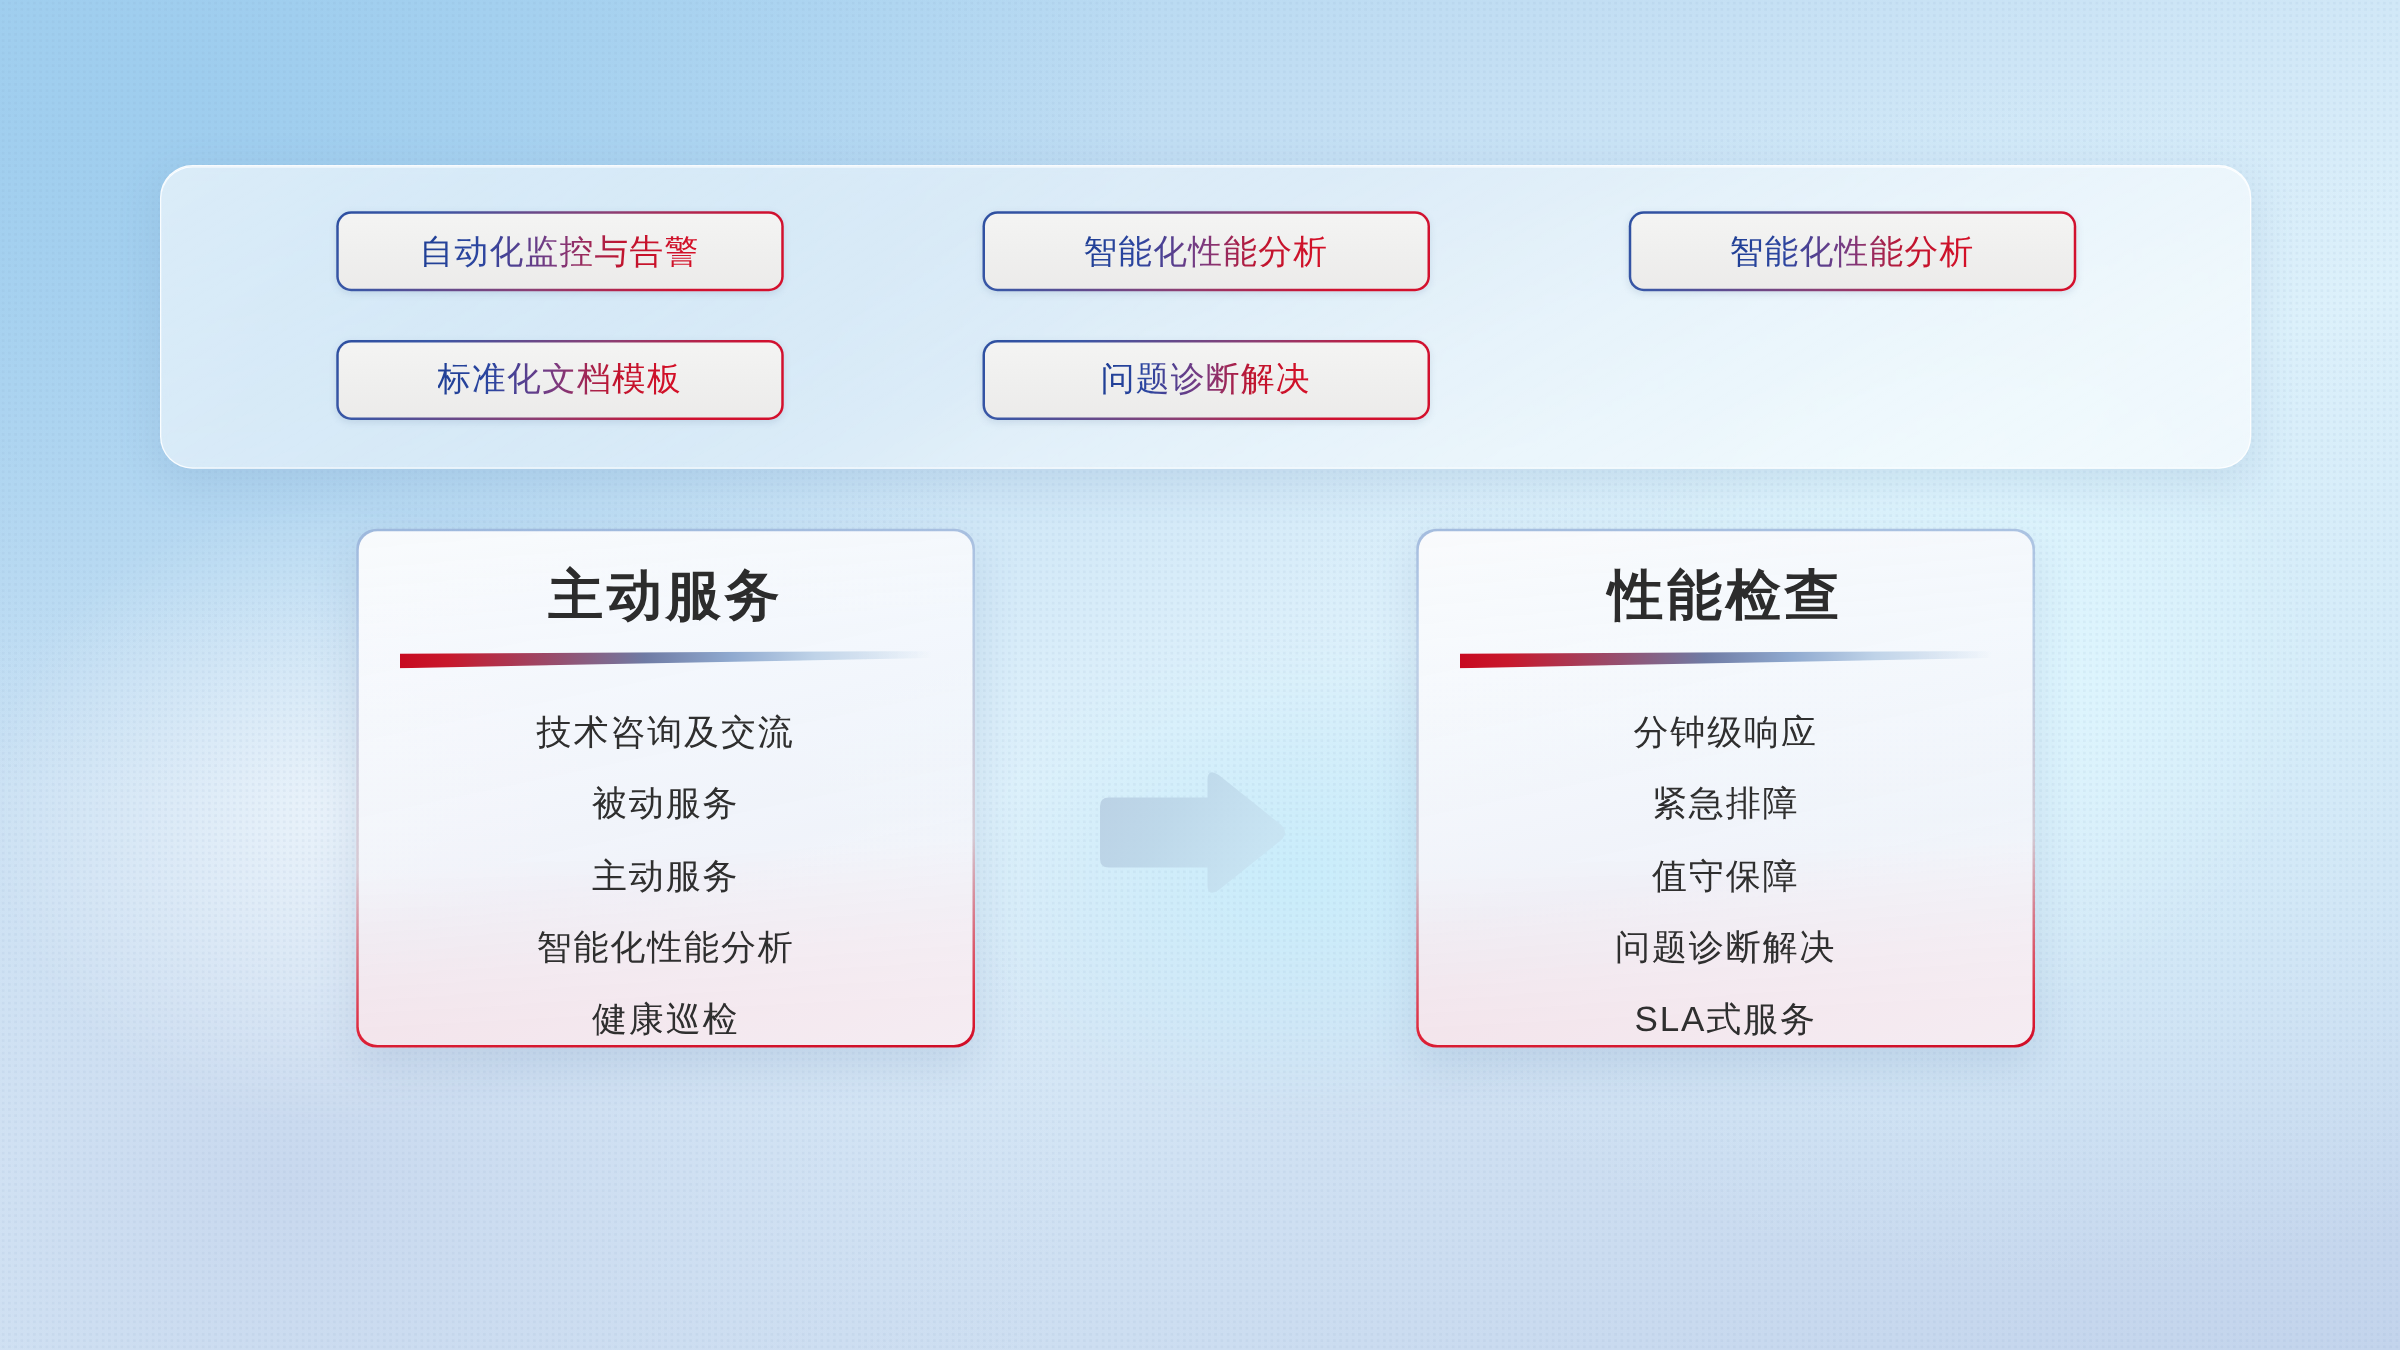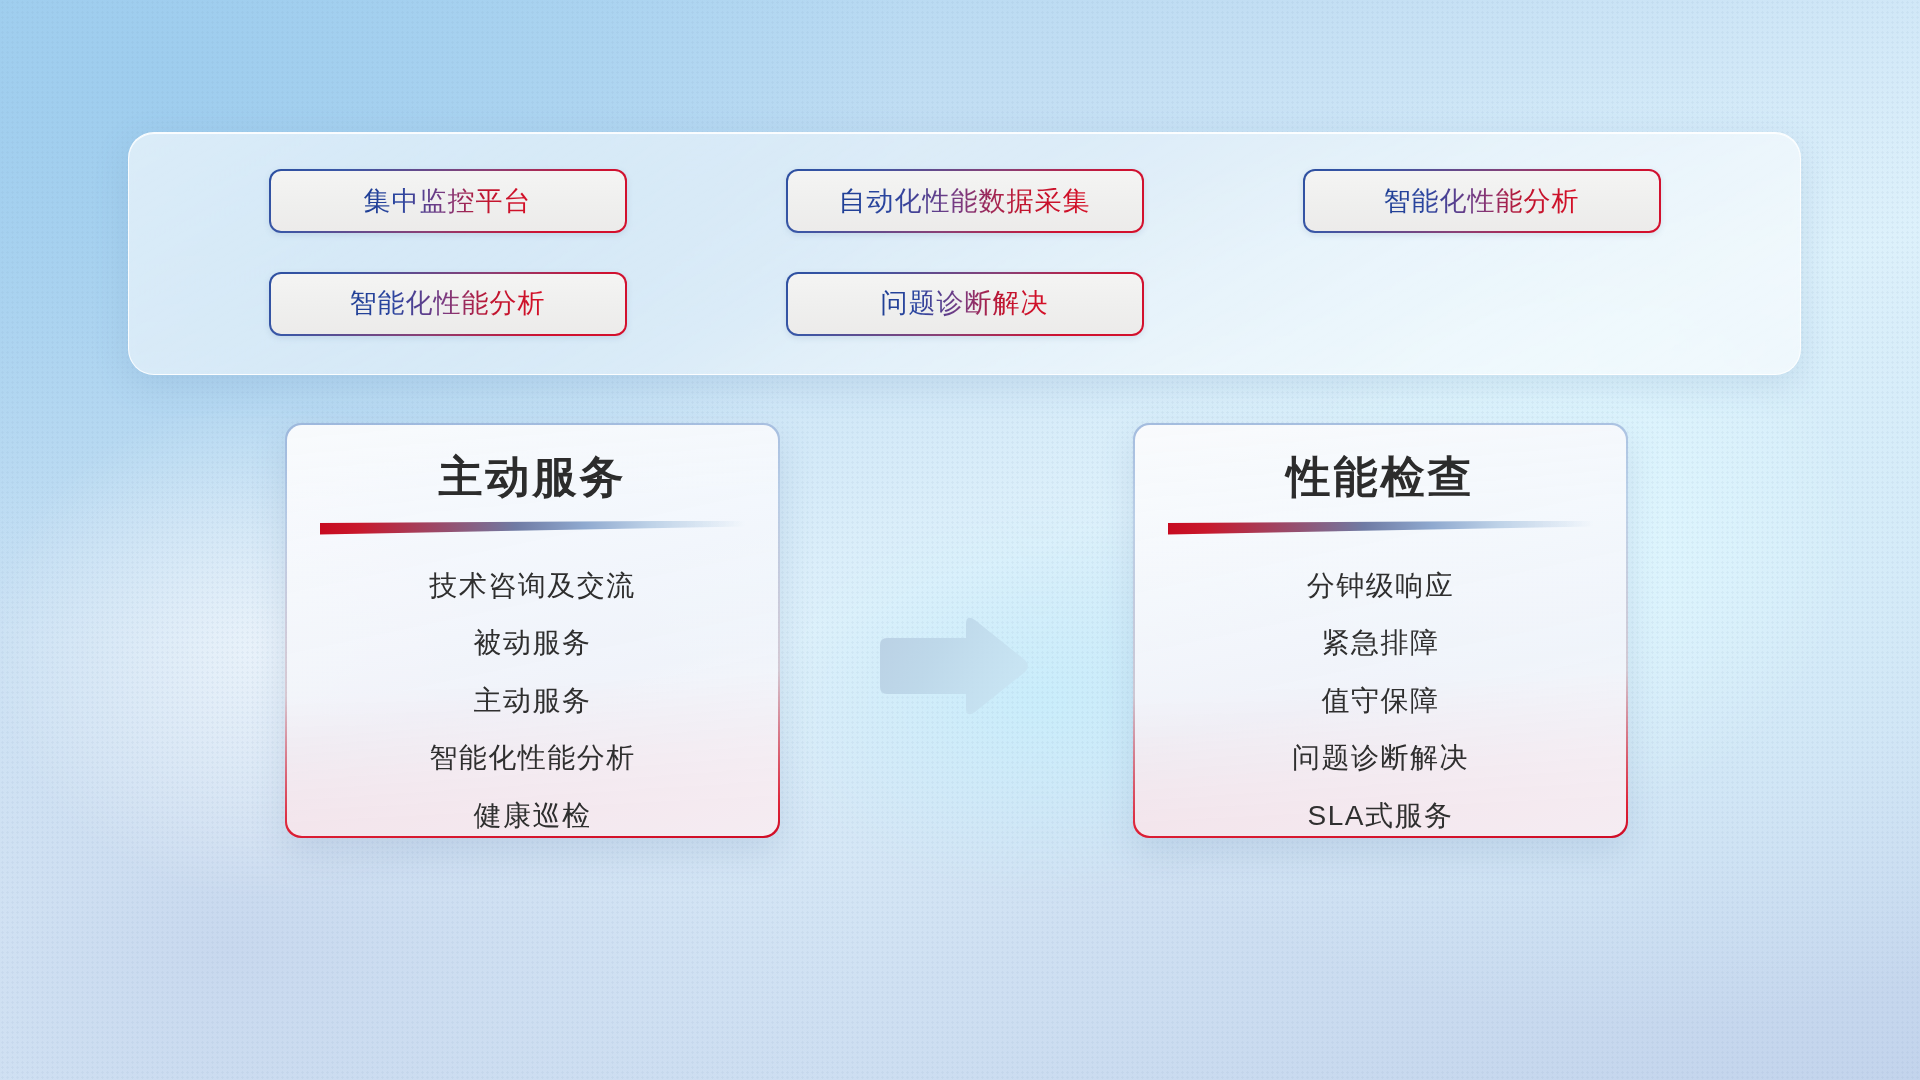--- a/index.html
+++ b/index.html
@@ -146,42 +146,42 @@
 <div id="bg-glow-left"></div>
 <div id="bg-glow-right"></div>
 <div id="bg-glow-mid"></div>
 <div id="bg-dots"></div>
 
 <div id="top-panel">
   <div id="chip-grid">
 
     <div class="chip">
       <div class="chip-inner">
-        <span class="chip-label">集中监控平台</span>
-      </div>
-    </div>
-
-    <div class="chip">
-      <div class="chip-inner">
-        <span class="chip-label">自动化性能数据采集</span>
-      </div>
-    </div>
+        <span class="chip-label">自动化监控与告警</span>
+      </div>
+    </div>
+
 
     <div class="chip">
       <div class="chip-inner">
         <span class="chip-label">智能化性能分析</span>
       </div>
     </div>
 
     <div class="chip">
       <div class="chip-inner">
         <span class="chip-label">智能化性能分析</span>
       </div>
     </div>
 
+    <div class="chip">
+      <div class="chip-inner">
+        <span class="chip-label">标准化文档模板</span>
+      </div>
+    </div>
 
     <div class="chip">
       <div class="chip-inner">
         <span class="chip-label">问题诊断解决</span>
       </div>
     </div>
 
   </div>
 </div>
 

